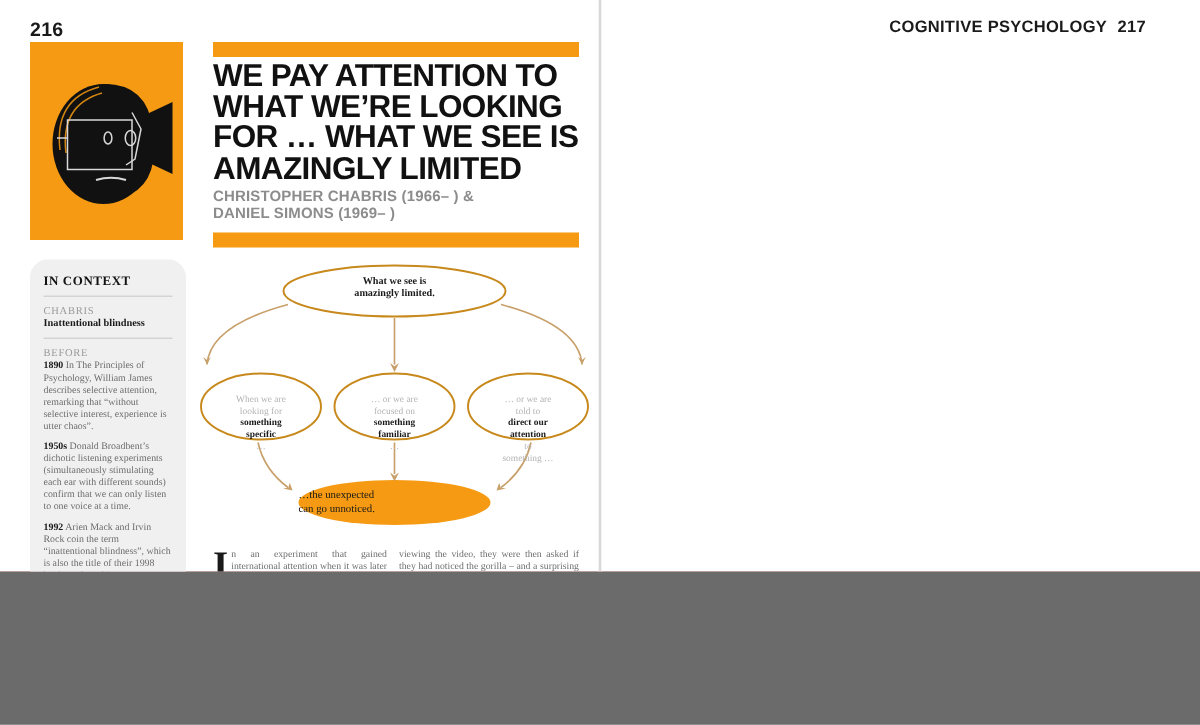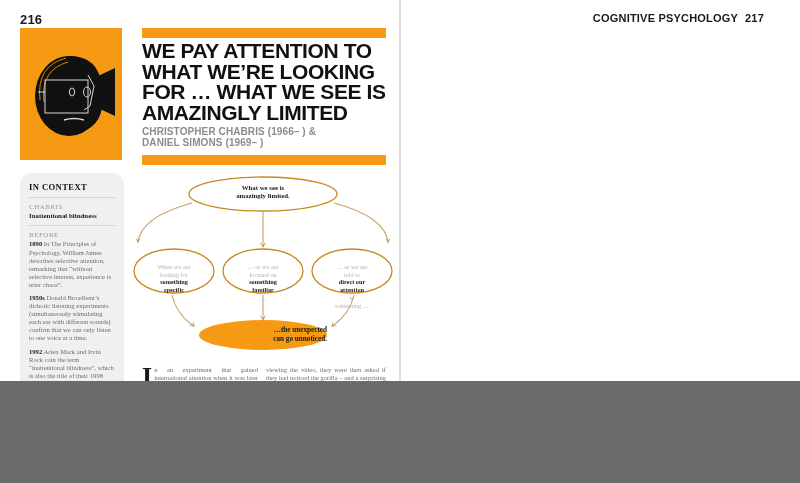--- a/index.html
+++ b/index.html
@@ -192,21 +192,21 @@
 
         <div style="position:absolute;left:186px;top:82px;width:68px;text-align:center;font-size:6.3px;line-height:7.8px;color:#b3b3b3;white-space:pre-line">
           <span>… or we are
 told to </span>
           <span style="font-weight:bold;color:#1a1a1a;white-space:pre-line">direct our
 attention</span>
           <span> to
 something …</span>
         </div>
 
-        <div style="position:absolute;left:67px;top:153px;width:128px;text-align:right;font-size:7.2px;line-height:8.6px;font-weight:bold;color:#1a1a1a;white-space:pre-line">…the unexpected
+        <div style="position:absolute;left:67px;top:153px;width:128px;text-align:left;font-size:7.2px;line-height:8.6px;font-weight:normal;color:#1a1a1a;white-space:pre-line">…the unexpected
 can go unnoticed.</div>
       </div>
     </div>
 
     <div class="col lc1">
       <p class="first"><span class="dropcap">I</span><span>n an experiment that gained international attention when it was later used in a television advertisement, Christopher Chabris and Daniel Simons demonstrated strikingly just how easily we can fail to see what is happening right in front of us. Participants were asked to watch a video of basketball players passing a ball to one another, and to count the number of passes the players in white shirts made. After</span></p>
     </div>
     <div class="col lc2">
       <p class="first">viewing the video, they were then asked if they had noticed the gorilla – and a surprising majority admitted they had failed to notice a person in a gorilla suit walking through the group of basketball players and even waving to the camera.</p>
       <p>Their experiment was developed from a similar scenario devised in 1975 by Ulric Neisser and Robert Becklen, who were researching what they called “selective looking”. They</p>

